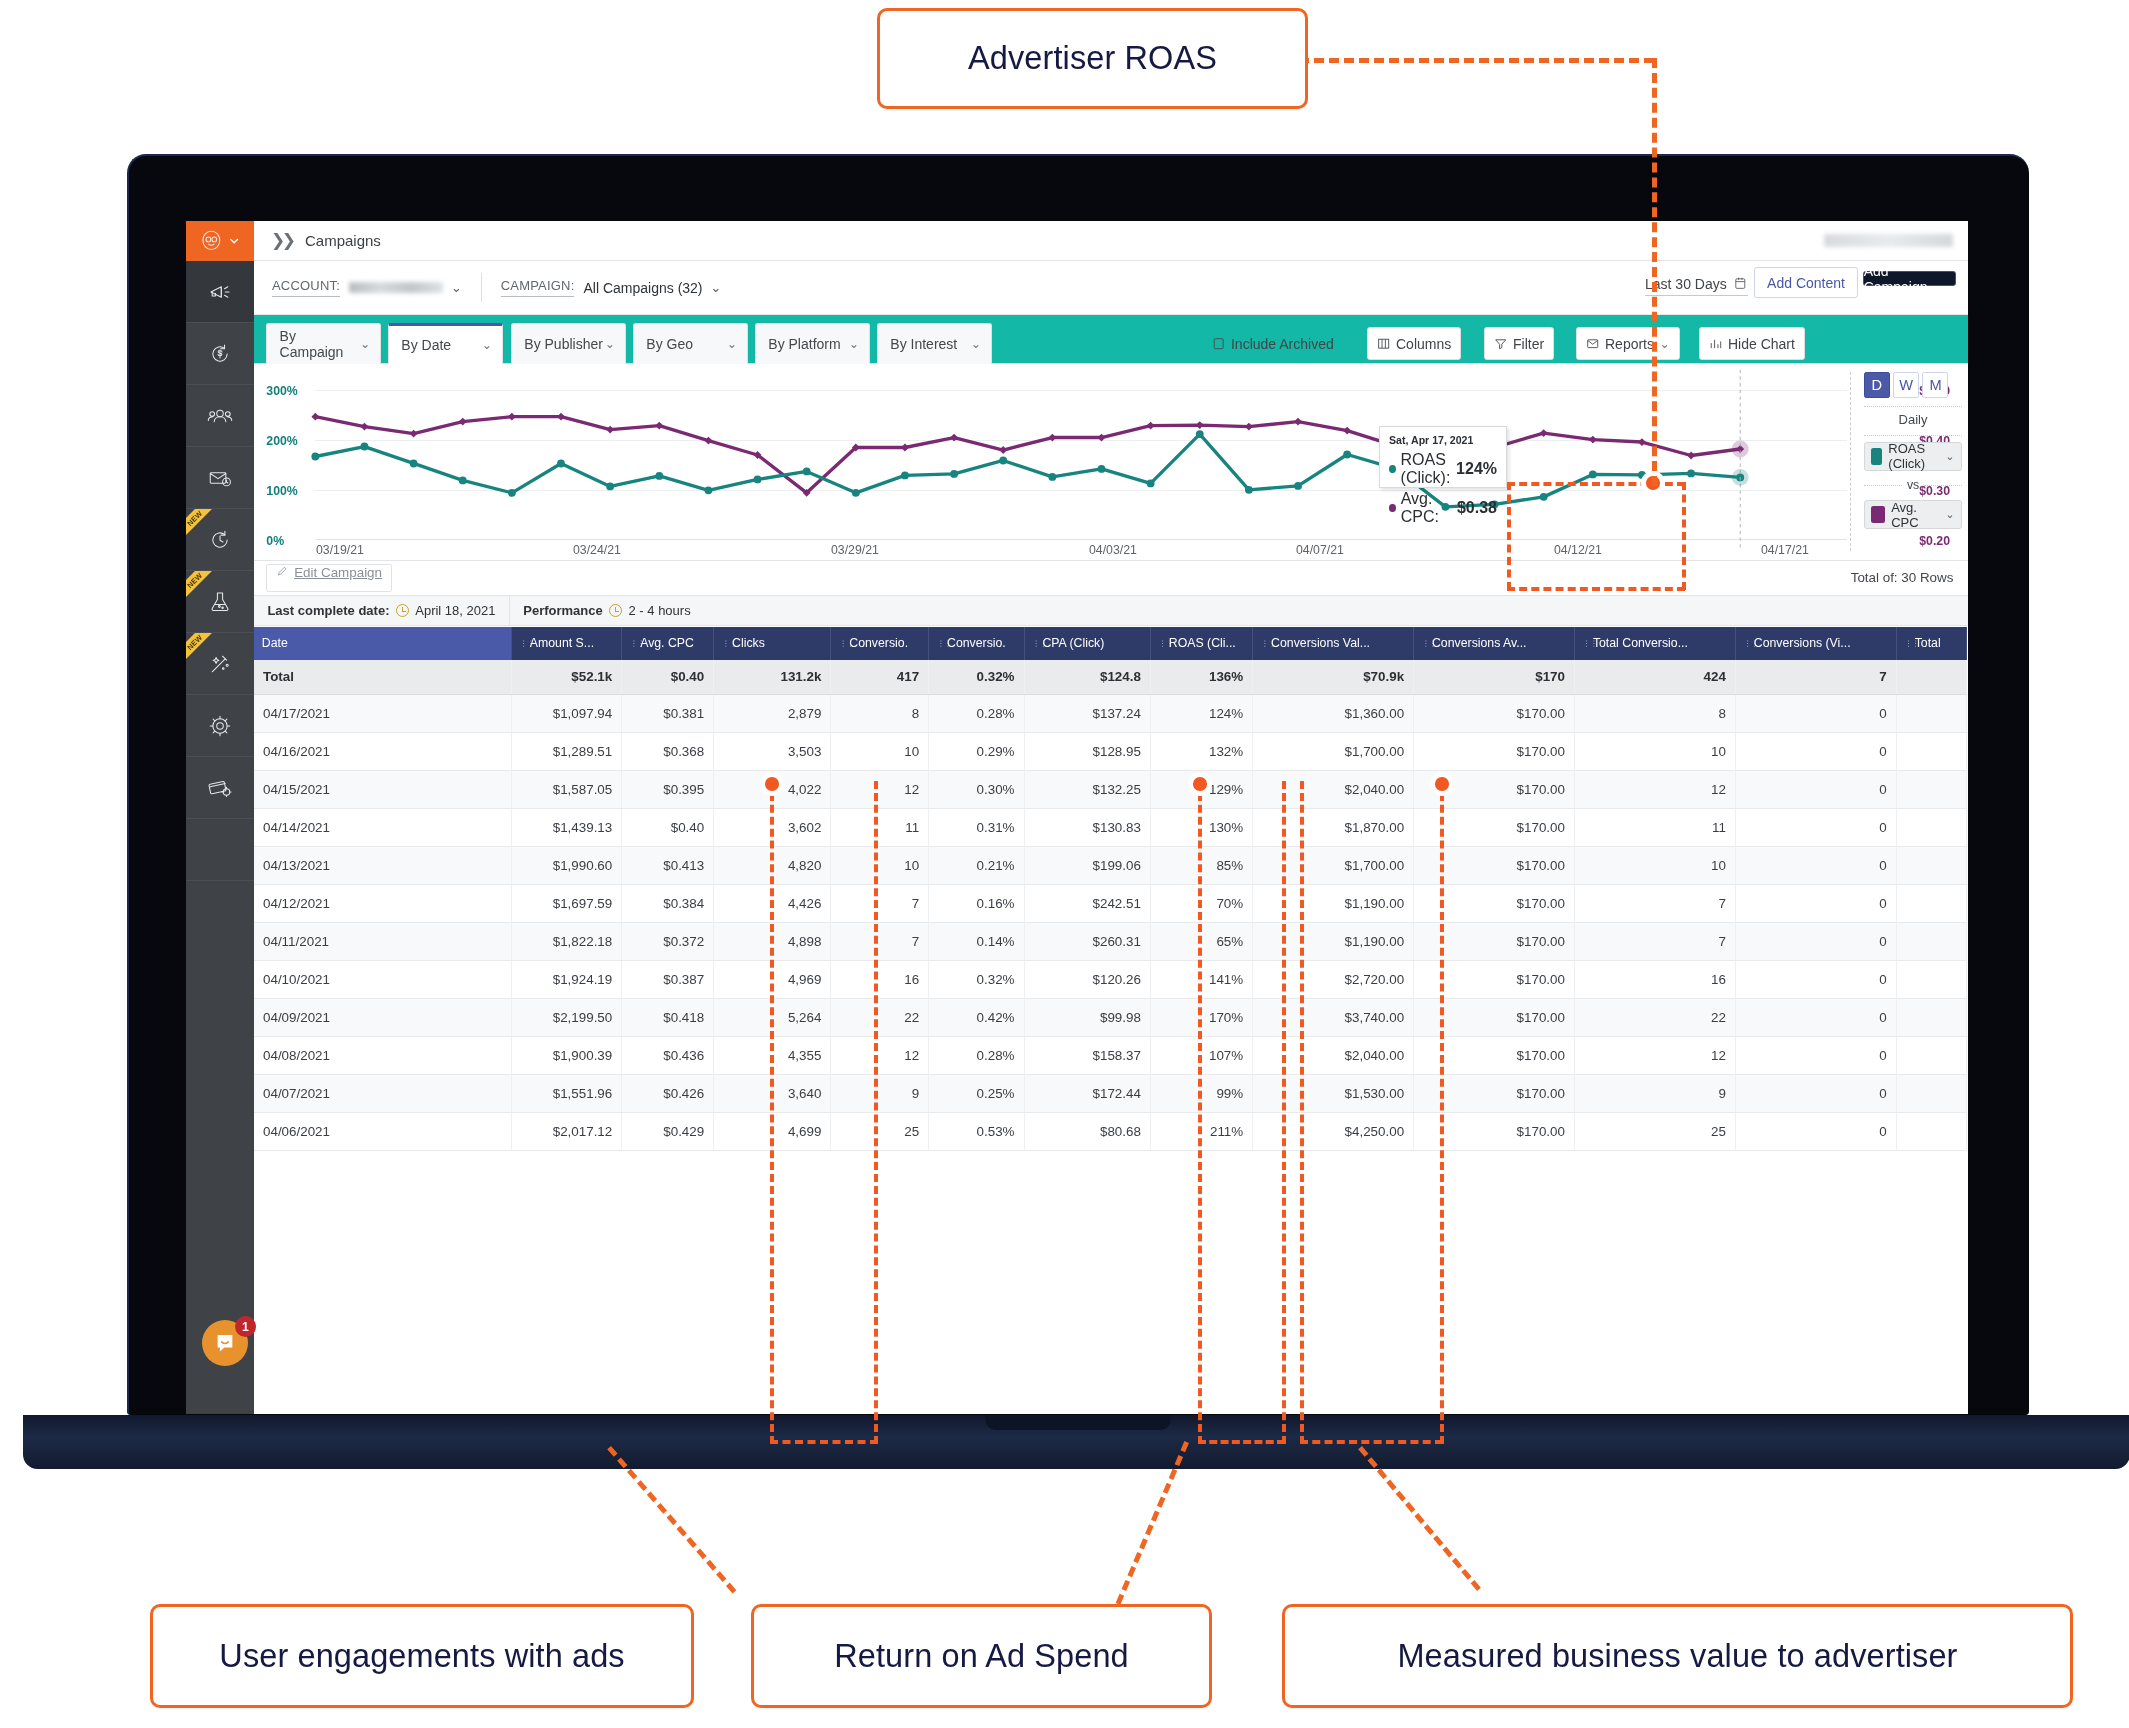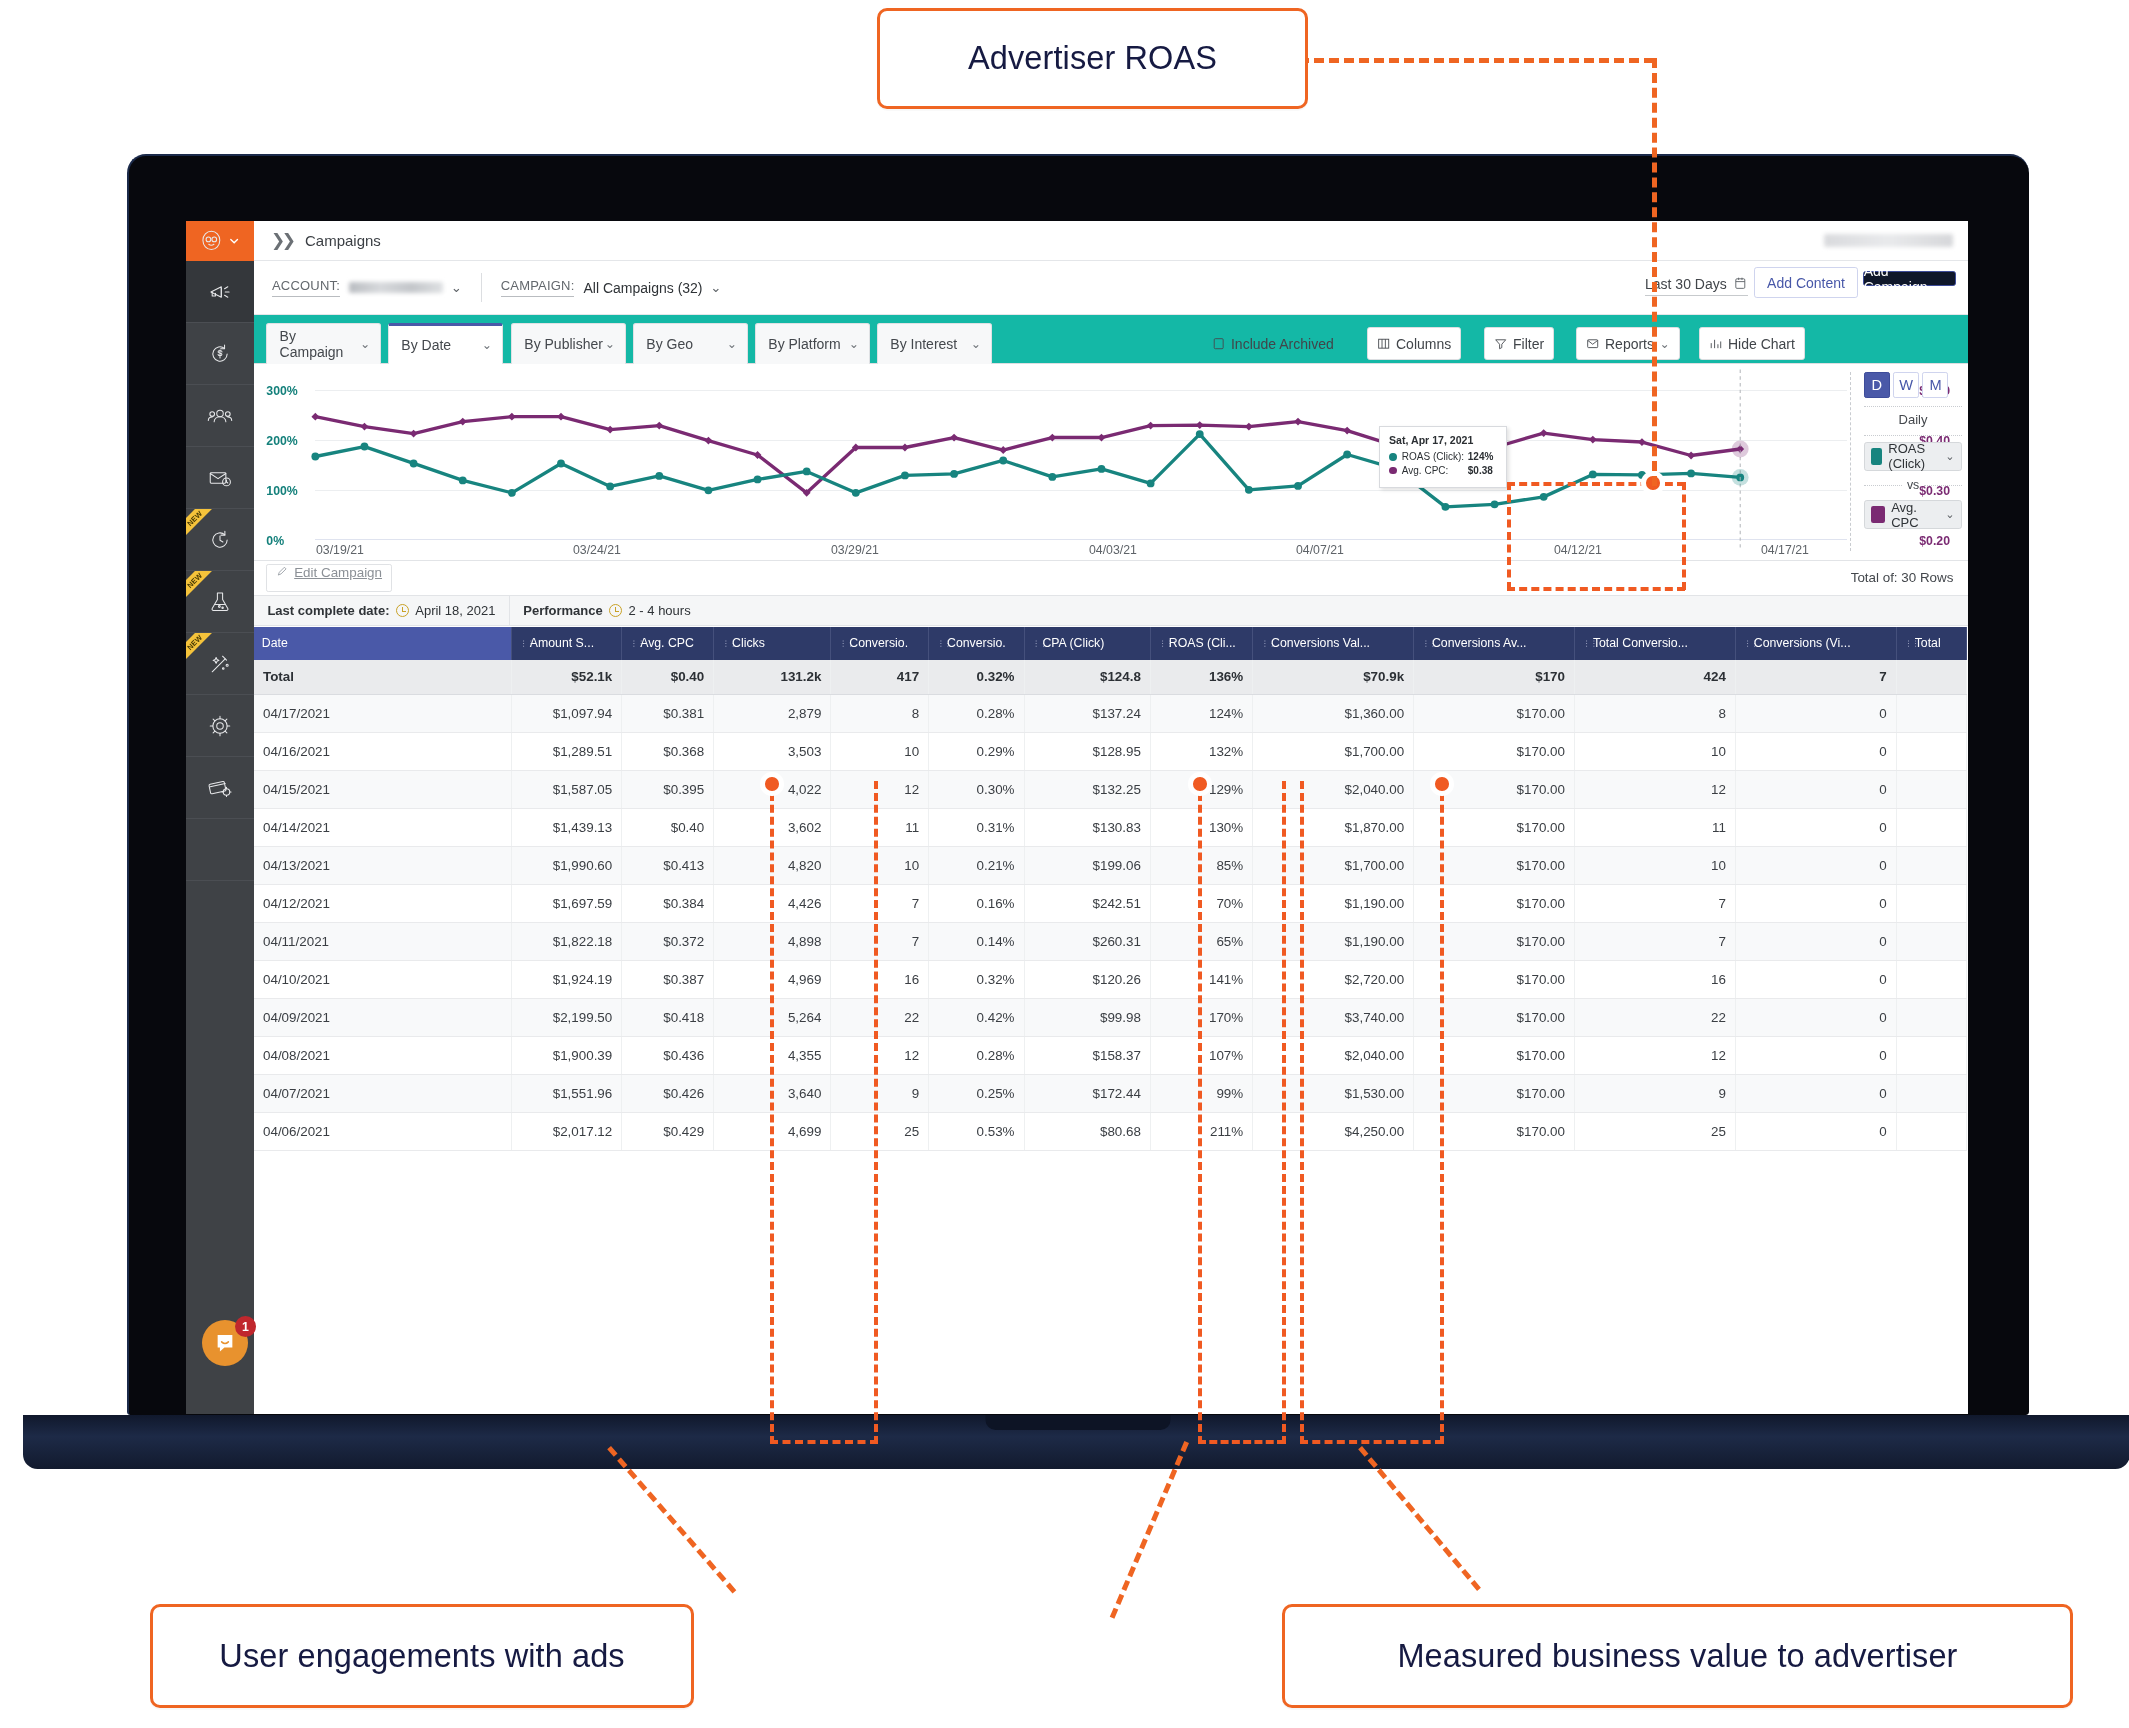--- a/index.html
+++ b/index.html
@@ -185,21 +185,21 @@
   .gline { position:absolute; left:61px; right:121px; height:0.6px; background:#eceef0; }
   .gline.base { background:#dfe3ef; }
 
   #tooltip {
     position:absolute; left:1125px; top:62px; width:128px; height:62px;
     background:#fff; border:0.6px solid #d8dade;
     box-shadow: 1.7px 1.7px 3.9px rgba(0,0,0,.12);
     padding: 7.3px 9px; z-index: 8;
   }
   #tooltip .tt-title { font-size:10.6px; color:#2b2f33; font-weight:700; margin-bottom:5px; }
-  .tt-row { display:flex; align-items:center; font-size:10px; color:#2b2f33; margin-top:2.8px; }
+  .tt-row { display:flex; align-items:center; font-size:16px; color:#2b2f33; margin-top:2.8px; }
   .tt-dot { width:7.8px; height:7.8px; border-radius:50%; margin-right:5px; }
   .tt-name { width:66px; }
   .tt-val { font-weight:700; }
 
   
   #legend {
     position:absolute; right:5.6px; top:7.8px; width:112px; height:179px;
     border-left:0.6px dashed #c9ccd0; padding-left:12.3px;
   }
   #dwm { display:flex; gap:3.4px; }
@@ -276,20 +276,23 @@
 </head>
 <body>
 
 <div id="stage">
 
   <div class="callout" id="callout-top">
     <span>Advertiser ROAS</span>
   </div>
   <div class="callout" id="callout-b1">
     <span>User engagements with ads</span>
+  </div>
+  <div class="callout" id="callout-b2">
+    <span>Return on Ad Spend</span>
   </div>
   <div class="callout" id="callout-b3">
     <span>Measured business value to advertiser</span>
   </div>
 
   <div class="dash dash-h" style="left:1299px; top:58px; width:355px;"></div>
   <div class="dash dash-v" style="left:1652px; top:58px; height:428px;"></div>
 
   <div class="dash dash-diag" style="left:611px; top:1446px; width:191px; transform: rotate(49deg);"></div>
 

